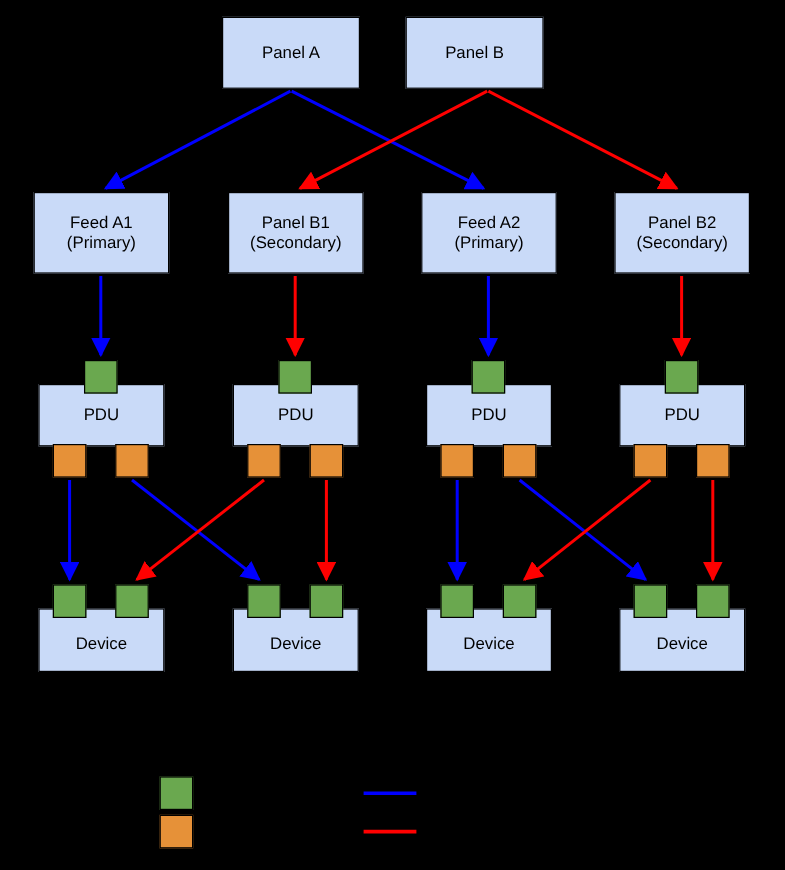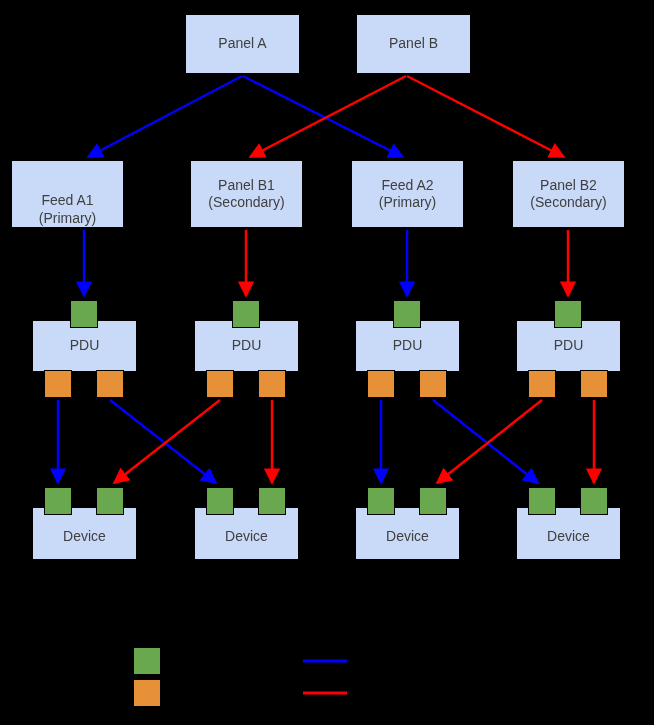--- a/index.html
+++ b/index.html
@@ -21,21 +21,21 @@
   }
   .node{
     position:absolute;
     background:var(--node-fill);
     border:1px solid var(--node-border);
     box-sizing:border-box;
     display:flex;
     flex-direction:column;
     align-items:center;
     justify-content:center;
-    color:#404040;
+    color:#000000;
     font-size:14px;
     text-align:center;
     line-height:1.25;
     z-index:2;
   }
   .port{
     position:absolute;
     width:28px;height:28px;
     box-sizing:border-box;
     border:1px solid var(--node-border);
@@ -96,25 +96,25 @@
     <line class="red-line" x1="542" y1="400" x2="437" y2="483" marker-end="url(#ahr)"></line>
     <line class="red-line" x1="594" y1="400" x2="594" y2="483" marker-end="url(#ahr)"></line>
 
     <line class="blue-line legend-line" x1="303" y1="661" x2="347" y2="661"></line>
     <line class="red-line legend-line" x1="303" y1="693" x2="347" y2="693"></line>
   </svg>
 
   <div class="node" style="left:185px;top:14px;width:115px;height:60px;">
     <span>Panel A</span>
   </div>
-  <div class="node" style="left:356px;top:14px;width:115px;height:60px;">
+  <div class="node" style="left:338px;top:14px;width:115px;height:60px;">
     <span>Panel B</span>
   </div>
 
-  <div class="node" style="left:11px;top:160px;width:113px;height:68px;justify-content:flex-end;">
+  <div class="node" style="left:28px;top:160px;width:113px;height:68px;">
     <span>Feed A1</span>
     <span>(Primary)</span>
   </div>
   <div class="node" style="left:190px;top:160px;width:113px;height:68px;">
     <span>Panel B1</span>
     <span>(Secondary)</span>
   </div>
   <div class="node" style="left:351px;top:160px;width:113px;height:68px;text-align:center;">
     <span>Feed A2</span>
     <span>(Primary)</span>

